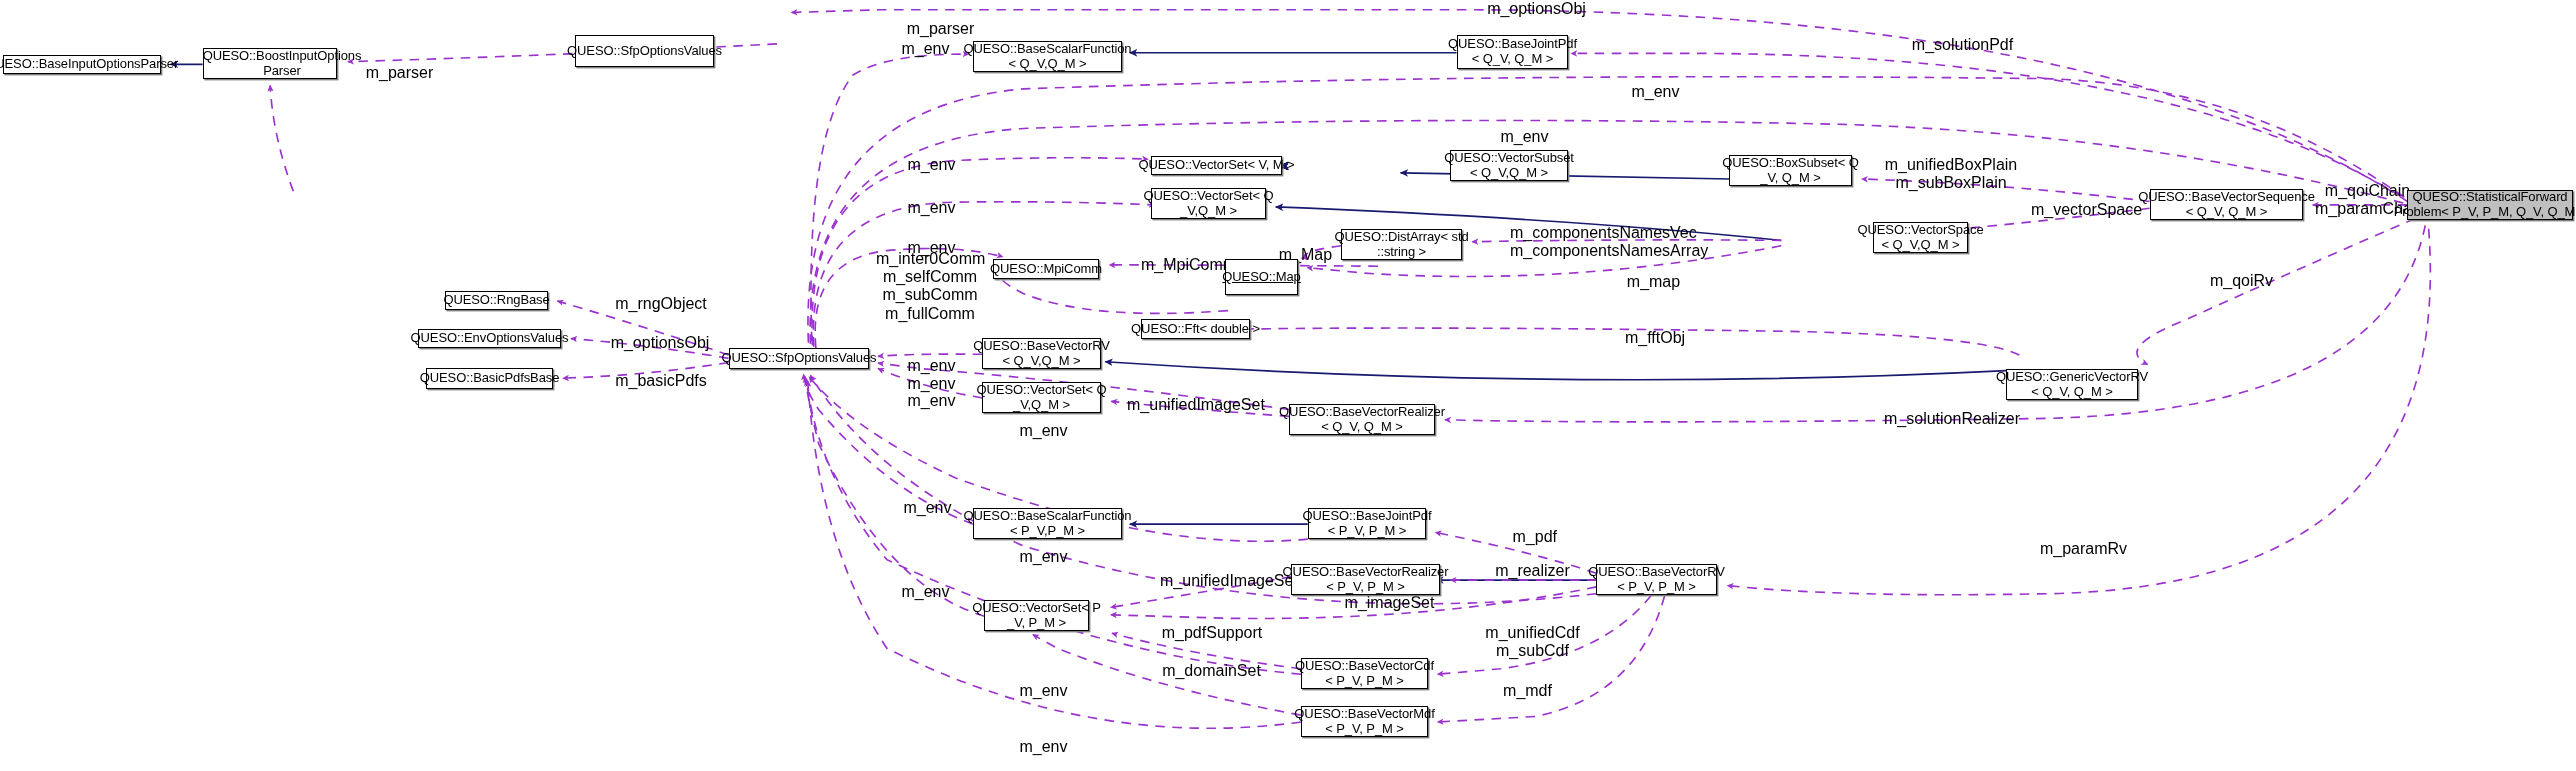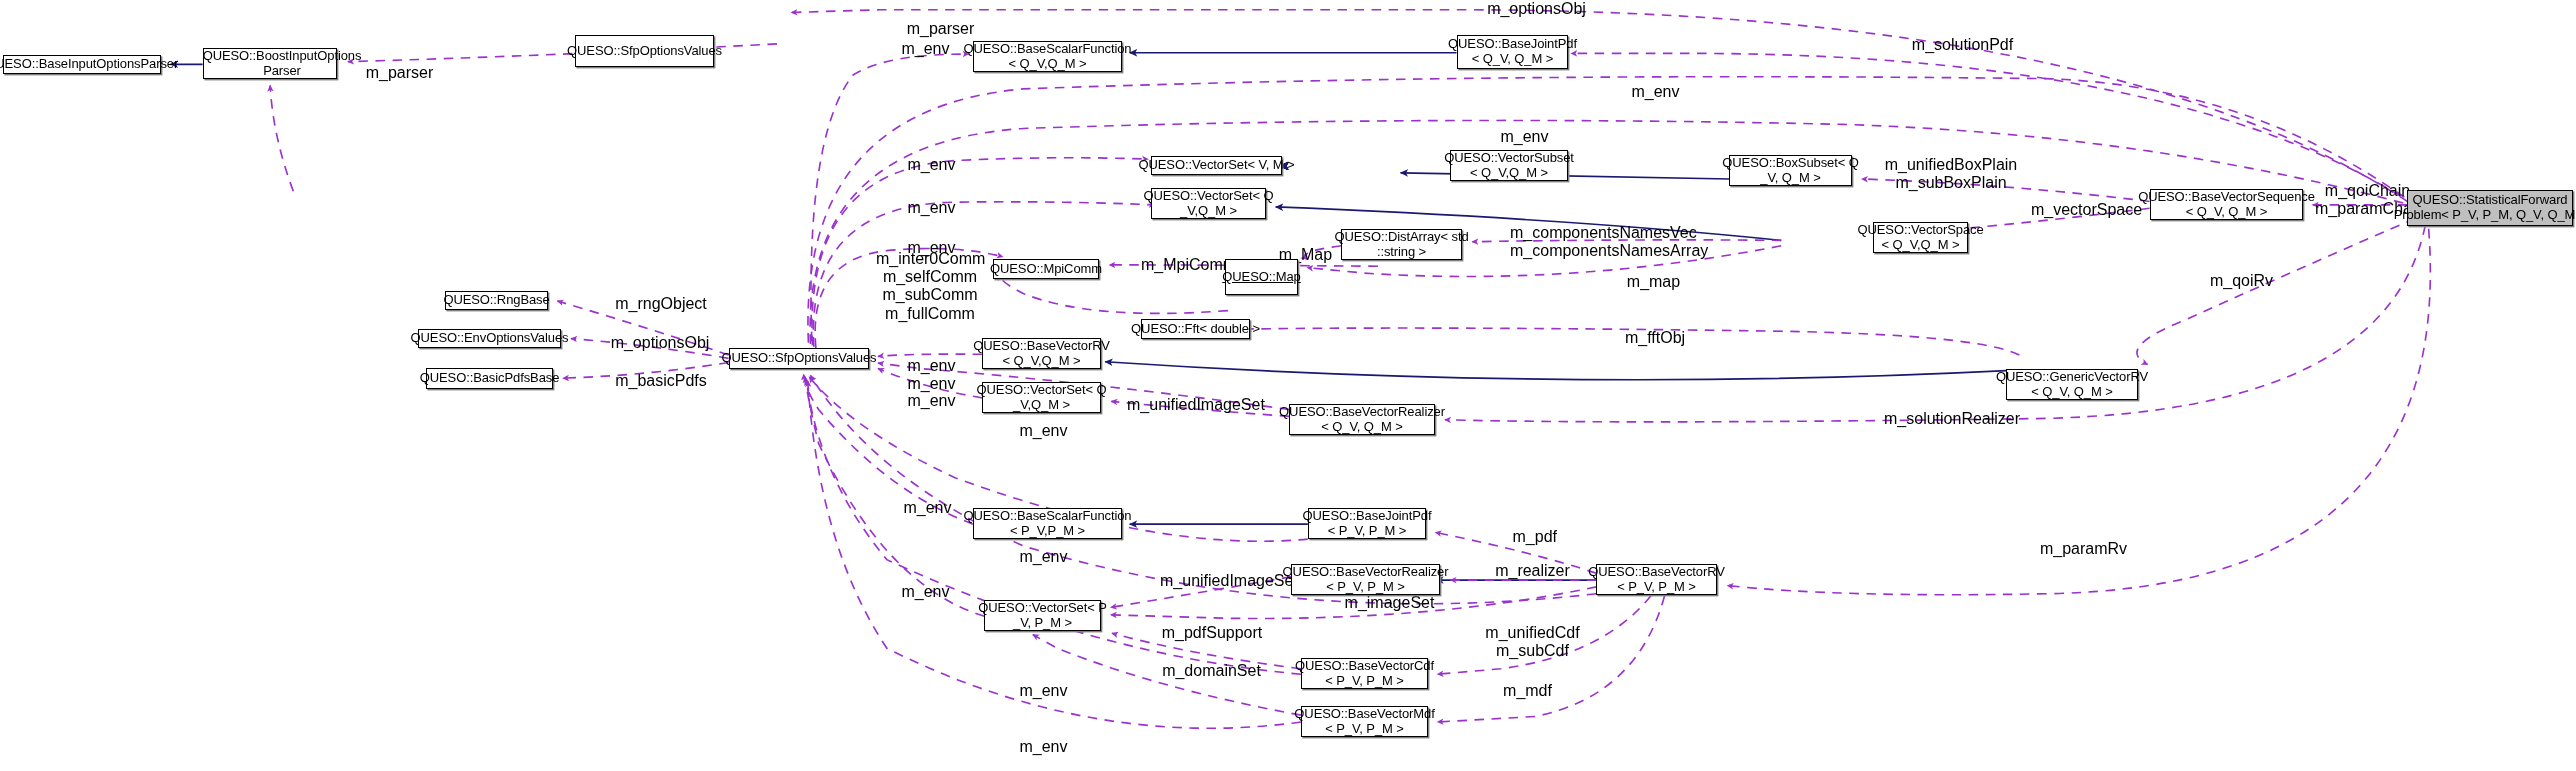--- a/index.html
+++ b/index.html
@@ -273,21 +273,21 @@
   <div class="node" style="left:1873px;top:222px;width:95px;height:31px;">
     <span class="nline">QUESO::VectorSpace</span>
     <span class="nline">&lt; Q_V,Q_M &gt;</span>
   </div>
 
   <div class="node" style="left:2150px;top:189px;width:153px;height:31px;">
     <span class="nline">QUESO::BaseVectorSequence</span>
     <span class="nline">&lt; Q_V, Q_M &gt;</span>
   </div>
 
-  <div class="node highlight" style="left:2407px;top:190px;width:166px;height:36px;">
+  <div class="node highlight" style="left:2407px;top:190px;width:166px;height:30px;">
     <span class="nline">QUESO::StatisticalForward</span>
     <span class="nline">Problem&lt; P_V, P_M, Q_V, Q_M &gt;</span>
   </div>
 
   <div class="node" style="left:1141px;top:319px;width:109px;height:20px;">
     <span class="nline">QUESO::Fft&lt; double &gt;</span>
   </div>
 
   <div class="node" style="left:982px;top:338px;width:119px;height:31px;">
     <span class="nline">QUESO::BaseVectorRV</span>
@@ -322,21 +322,21 @@
   <div class="node" style="left:1291px;top:564px;width:149px;height:31px;">
     <span class="nline">QUESO::BaseVectorRealizer</span>
     <span class="nline">&lt; P_V, P_M &gt;</span>
   </div>
 
   <div class="node" style="left:1596px;top:564px;width:121px;height:31px;">
     <span class="nline">QUESO::BaseVectorRV</span>
     <span class="nline">&lt; P_V, P_M &gt;</span>
   </div>
 
-  <div class="node" style="left:984px;top:600px;width:117px;height:31px;">
+  <div class="node" style="left:984px;top:600px;width:105px;height:31px;">
     <span class="nline">QUESO::VectorSet&lt; P</span>
     <span class="nline">_V, P_M &gt;</span>
   </div>
 
   <div class="node" style="left:1301px;top:658px;width:127px;height:31px;">
     <span class="nline">QUESO::BaseVectorCdf</span>
     <span class="nline">&lt; P_V, P_M &gt;</span>
   </div>
 
   <div class="node" style="left:1301px;top:706px;width:127px;height:31px;">

